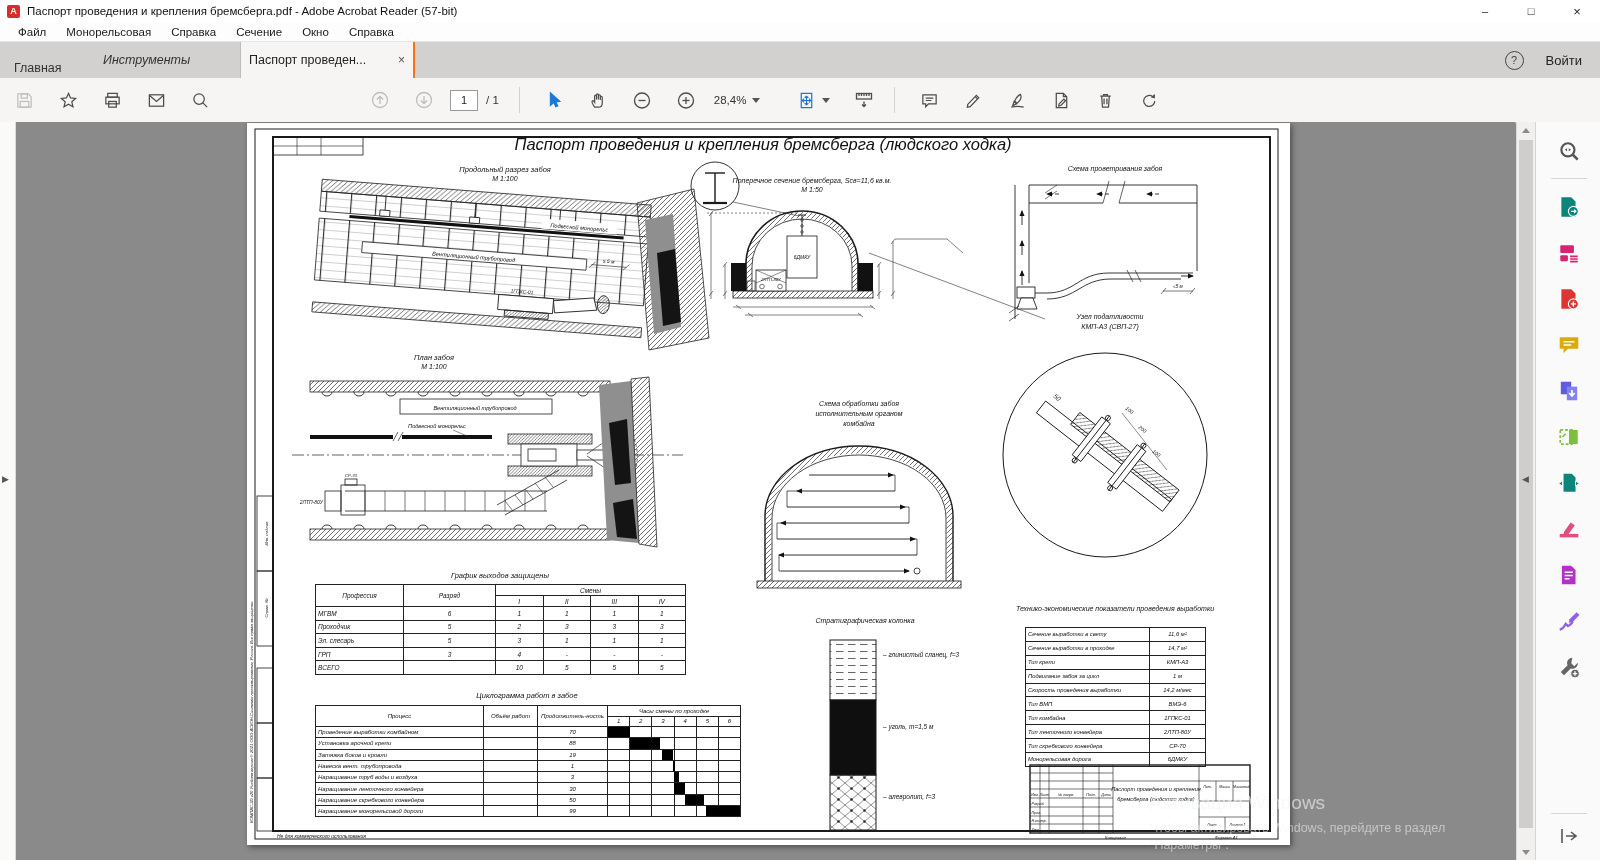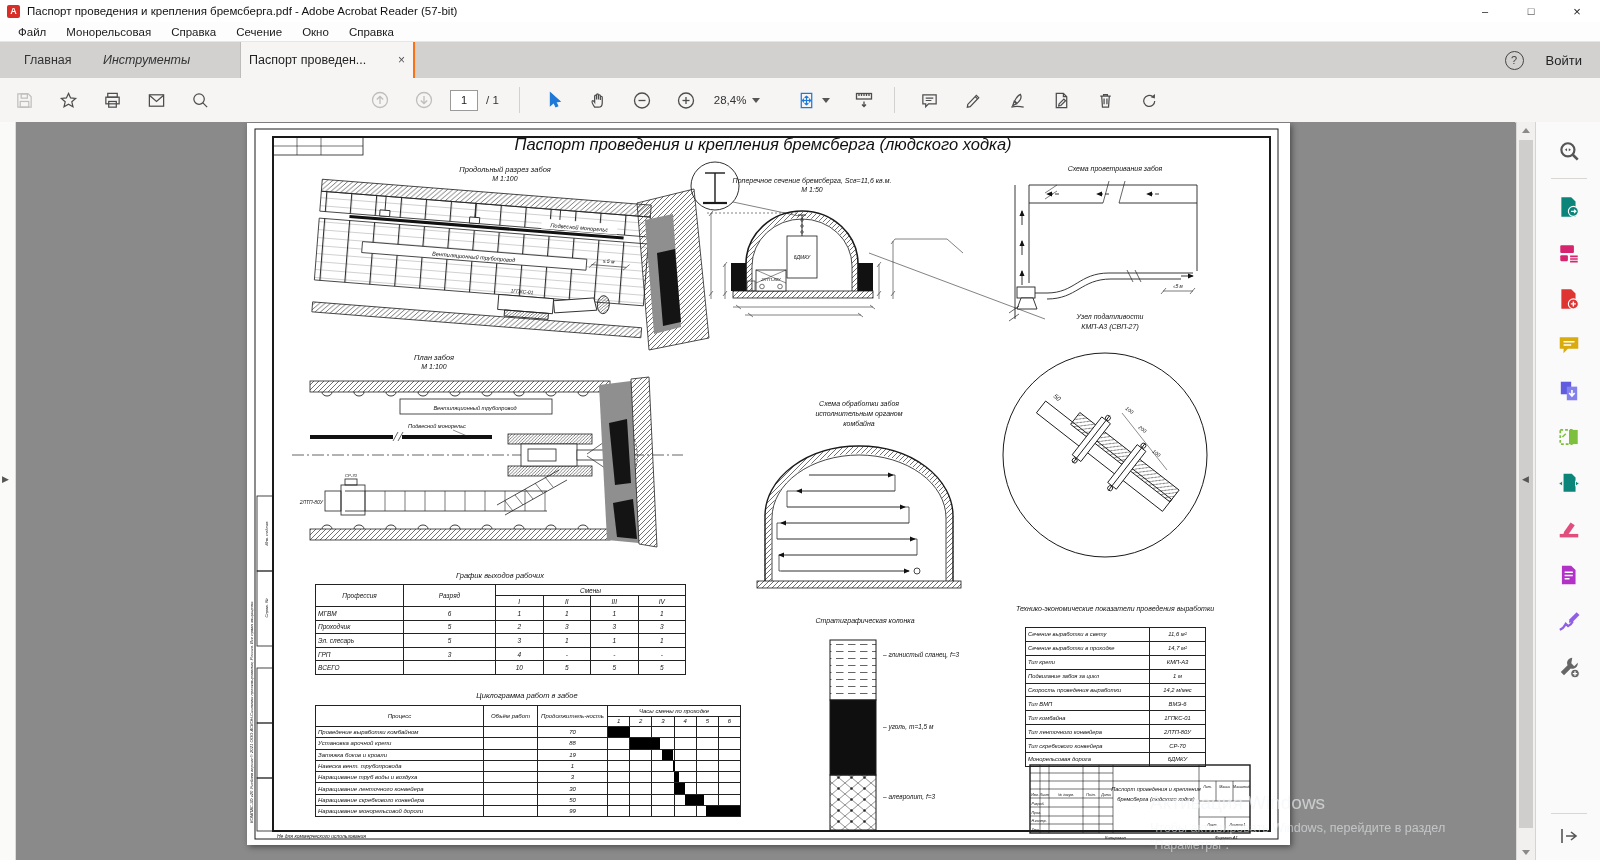--- a/index.html
+++ b/index.html
@@ -11,21 +11,21 @@
             display:flex;align-items:center;justify-content:center;border-radius:2px;}
   .tb-title{font-size:11.5px;color:#111;margin-left:7px;}
   .win-controls{position:absolute;right:0;top:0;height:22px;display:flex;}
   .win-btn{width:46px;height:22px;display:flex;align-items:center;justify-content:center;font-size:11px;color:#222;cursor:default;}
   
   .menubar{position:absolute;left:0;top:22px;width:1600px;height:20px;background:#fdfdfd;border-bottom:1px solid #e6e6e6;display:flex;align-items:center;padding-left:8px;box-sizing:border-box;}
   .mitem{font-size:11.5px;color:#1a1a1a;padding:0 10px;}
   
   .tabbar{position:absolute;left:0;top:42px;width:1600px;height:36px;background:#d2d1d0;}
   .tab-plain{position:absolute;top:0;height:36px;line-height:36px;font-size:12.5px;color:#333;}
-  .tab-home{left:24px;}
+  .tab-home{left:14px;margin-top:8px;}
   .tab-tools{left:103px;font-style:italic;}
   .tab-doc{position:absolute;left:240px;top:0;width:175px;height:36px;background:#f6f5f4;border-left:1px solid #bdbcbb;border-right:2px solid #f97316;
            display:flex;align-items:center;font-size:12.5px;color:#222;padding:0 8px;box-sizing:border-box;}
   .tab-doc .lbl{flex:1;overflow:hidden;white-space:nowrap;}
   .tab-close{font-size:12px;color:#555;margin-left:4px;}
   .tab-right{position:absolute;right:18px;top:0;height:36px;display:flex;align-items:center;gap:22px;}
   .help-circle{width:17px;height:17px;border:1.5px solid #444;border-radius:50%;font-size:11px;color:#444;display:flex;align-items:center;justify-content:center;}
   .signin{font-size:13px;color:#222;}
   
   .toolbar{position:absolute;left:0;top:78px;width:1600px;height:44px;background:#f6f5f4;border-bottom:1px solid #c6c5c4;display:flex;align-items:center;}
@@ -535,21 +535,21 @@
         <div class="cadt" style="left:87px;top:230px;width:200px;font-size:7.5px;">План забоя</div>
         <div class="cadt" style="left:87px;top:240px;width:200px;font-size:7px;">М 1:100</div>
         <div class="cadt" style="left:435px;top:54px;width:260px;font-size:7px;">Поперечное сечение бремсберга, Sсв=11,6 кв.м.</div>
         <div class="cadt" style="left:435px;top:63px;width:260px;font-size:7px;">М 1:50</div>
         <div class="cadt" style="left:768px;top:42px;width:200px;font-size:7px;">Схема проветривания забоя</div>
         <div class="cadt" style="left:763px;top:190px;width:200px;font-size:7px;">Узел податливости</div>
         <div class="cadt" style="left:763px;top:200px;width:200px;font-size:7px;">КМП-А3 (СВП-27)</div>
         <div class="cadt" style="left:512px;top:277px;width:200px;font-size:7px;">Схема обработки забоя</div>
         <div class="cadt" style="left:512px;top:287px;width:200px;font-size:7px;">исполнительным органом</div>
         <div class="cadt" style="left:512px;top:297px;width:200px;font-size:7px;">комбайна</div>
-        <div class="cadt" style="left:153px;top:448px;width:200px;font-size:7.5px;">График выходов рабочих</div>
+        <div class="cadt" style="left:153px;top:448px;width:200px;font-size:7.5px;">График выходов защищены</div>
         <div class="cadt" style="left:180px;top:568px;width:200px;font-size:7.5px;">Циклограмма работ в забое</div>
         <div class="cadt" style="left:518px;top:494px;width:200px;font-size:7px;">Стратиграфическая колонка</div>
         <div class="cadt" style="left:713px;top:482px;width:310px;font-size:7px;">Технико-экономические показатели проведения выработки</div>
         <div class="cadt" style="left:636px;top:528px;width:140px;font-size:6.5px;text-align:left;">– глинистый сланец, f=3</div>
         <div class="cadt" style="left:636px;top:600px;width:140px;font-size:6.5px;text-align:left;">– уголь, m=1,5 м</div>
         <div class="cadt" style="left:636px;top:670px;width:140px;font-size:6.5px;text-align:left;">– алевролит, f=3</div>
 
         <table class="dtable" id="workers-table">
           <colgroup>
               <col style="width:88px">

